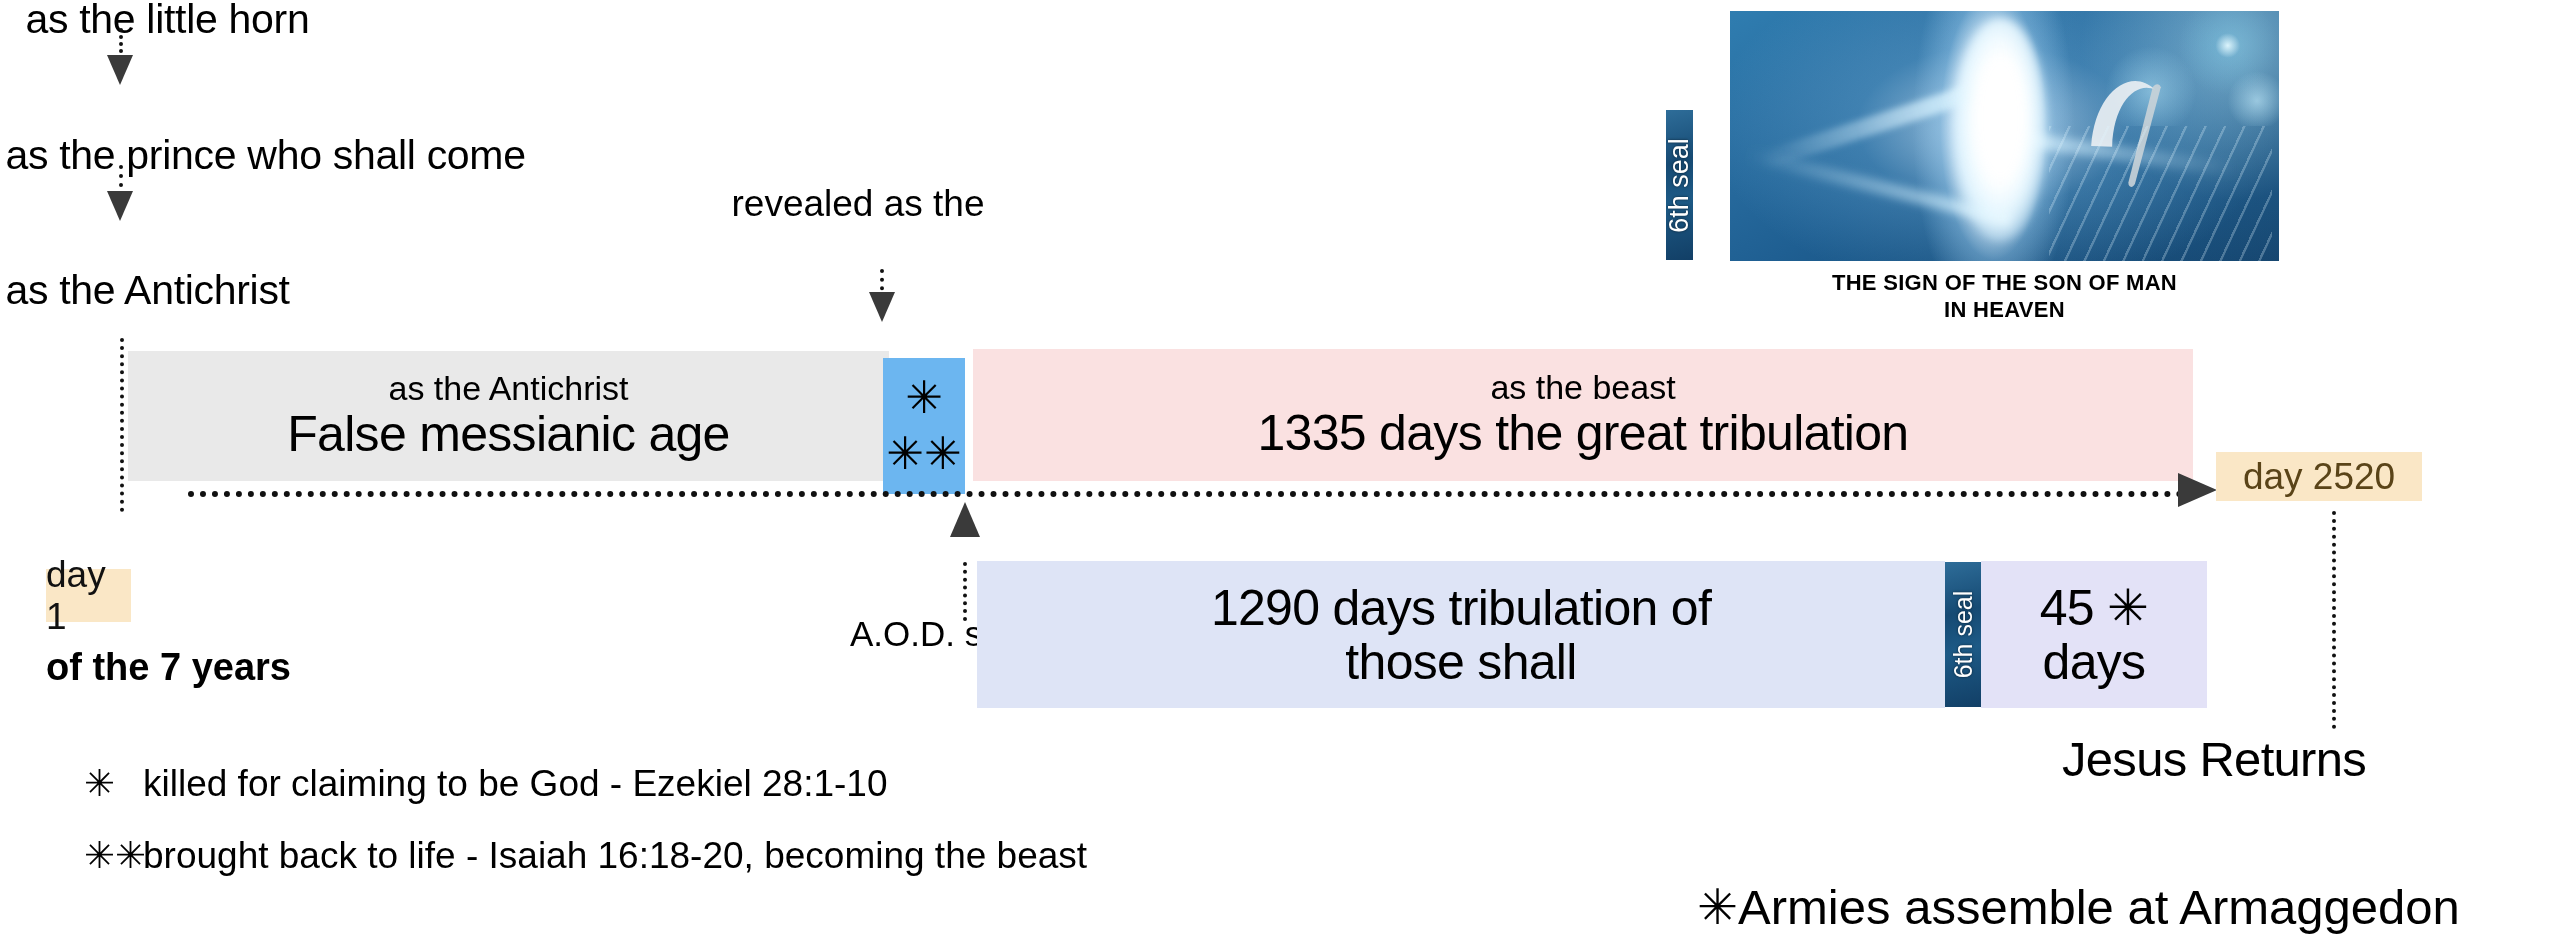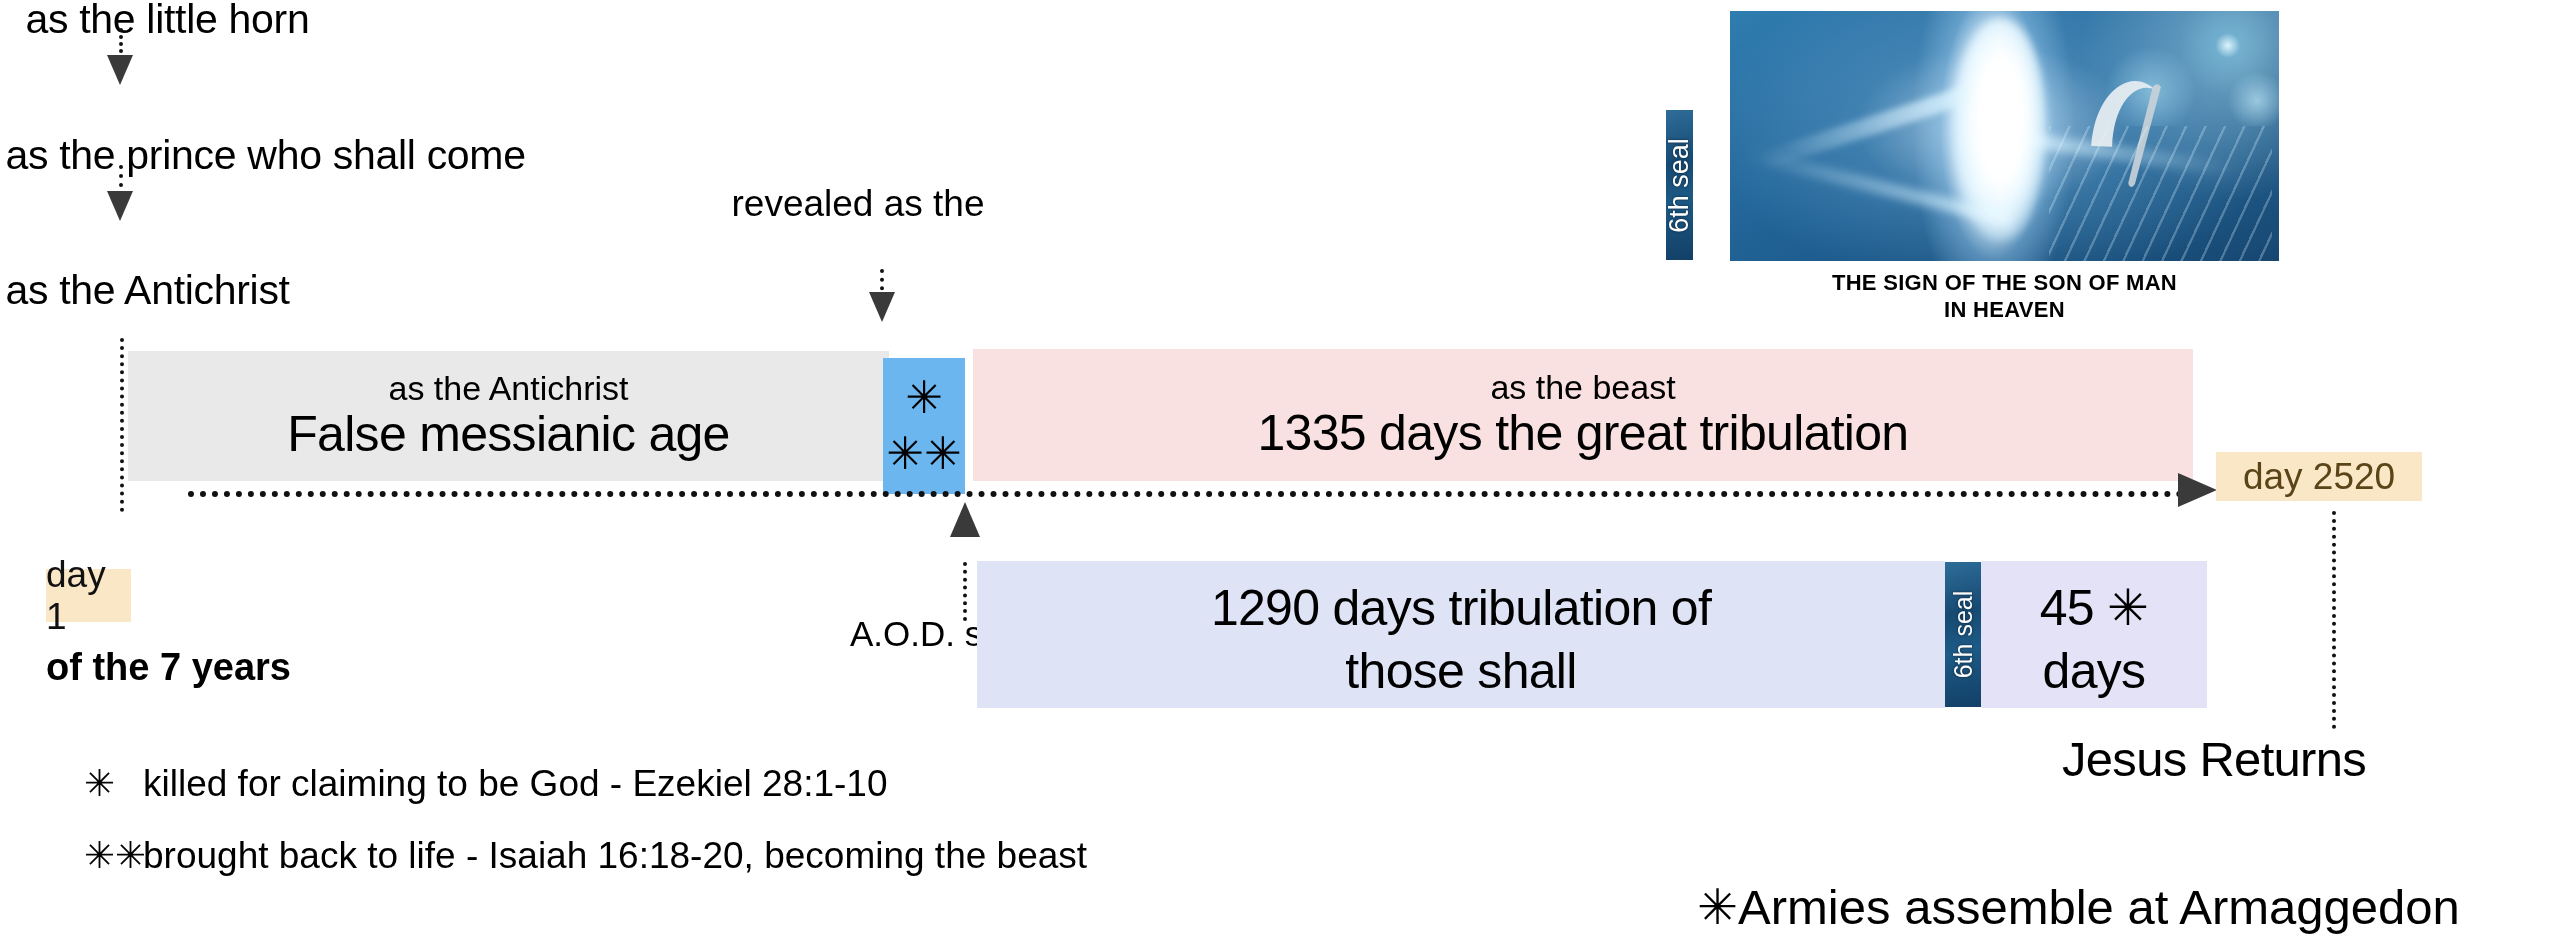--- a/index.html
+++ b/index.html
@@ -25,21 +25,21 @@
   .bar{position:absolute;box-sizing:border-box;display:flex;
        flex-direction:column;align-items:center;justify-content:center;}
   .bar-gray{background:#e9e9e9;}
   .bar-pink{background:#fae1e1;}
   .bar-blue{background:#6cb6f0;}
   .bar-lav{background:#dee4f6;}
   .bar-lav2{background:#e3e2f7;}
 
   .bar-top-label{font-size:34px;line-height:1.05;}
   .bar-main-label{font-size:50px;line-height:1.08;letter-spacing:-0.7px;}
-  .bar-main-label.two-line{text-align:left;margin-top:9px;}
+  .bar-main-label.two-line{text-align:left;}
 
   .aster{font-size:45px;line-height:1.25;font-weight:400;}
 
   
   .hdots{position:absolute;border-top:6px dotted #111;}
 
   
   .badge-day{position:absolute;background:#fae7c6;font-size:37px;
      display:flex;align-items:center;justify-content:center;}
   .badge-2520{color:#5a4418;}

